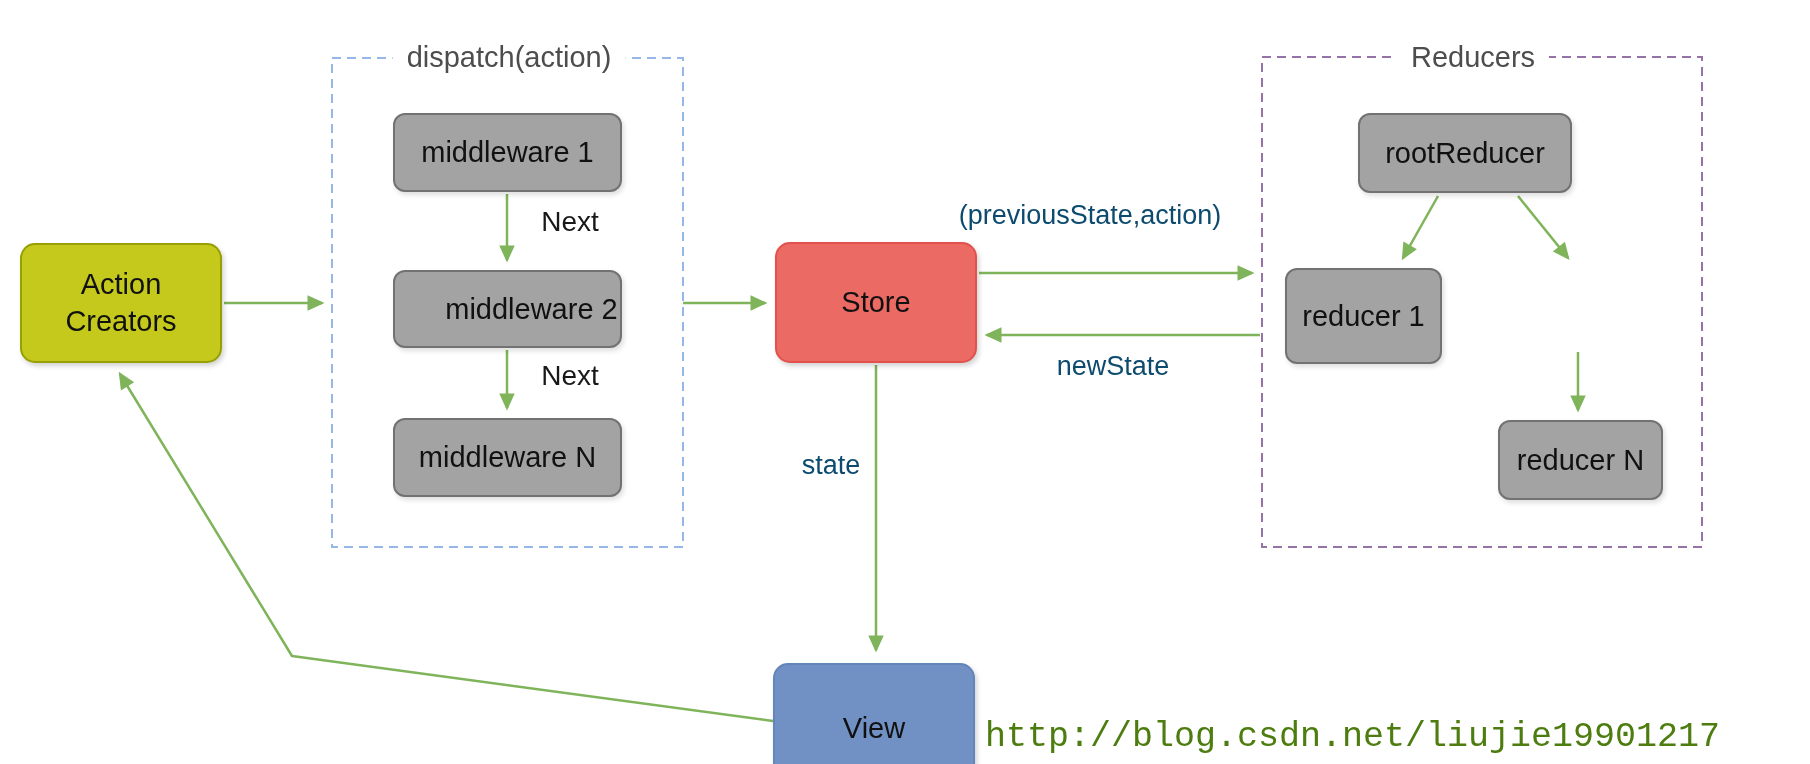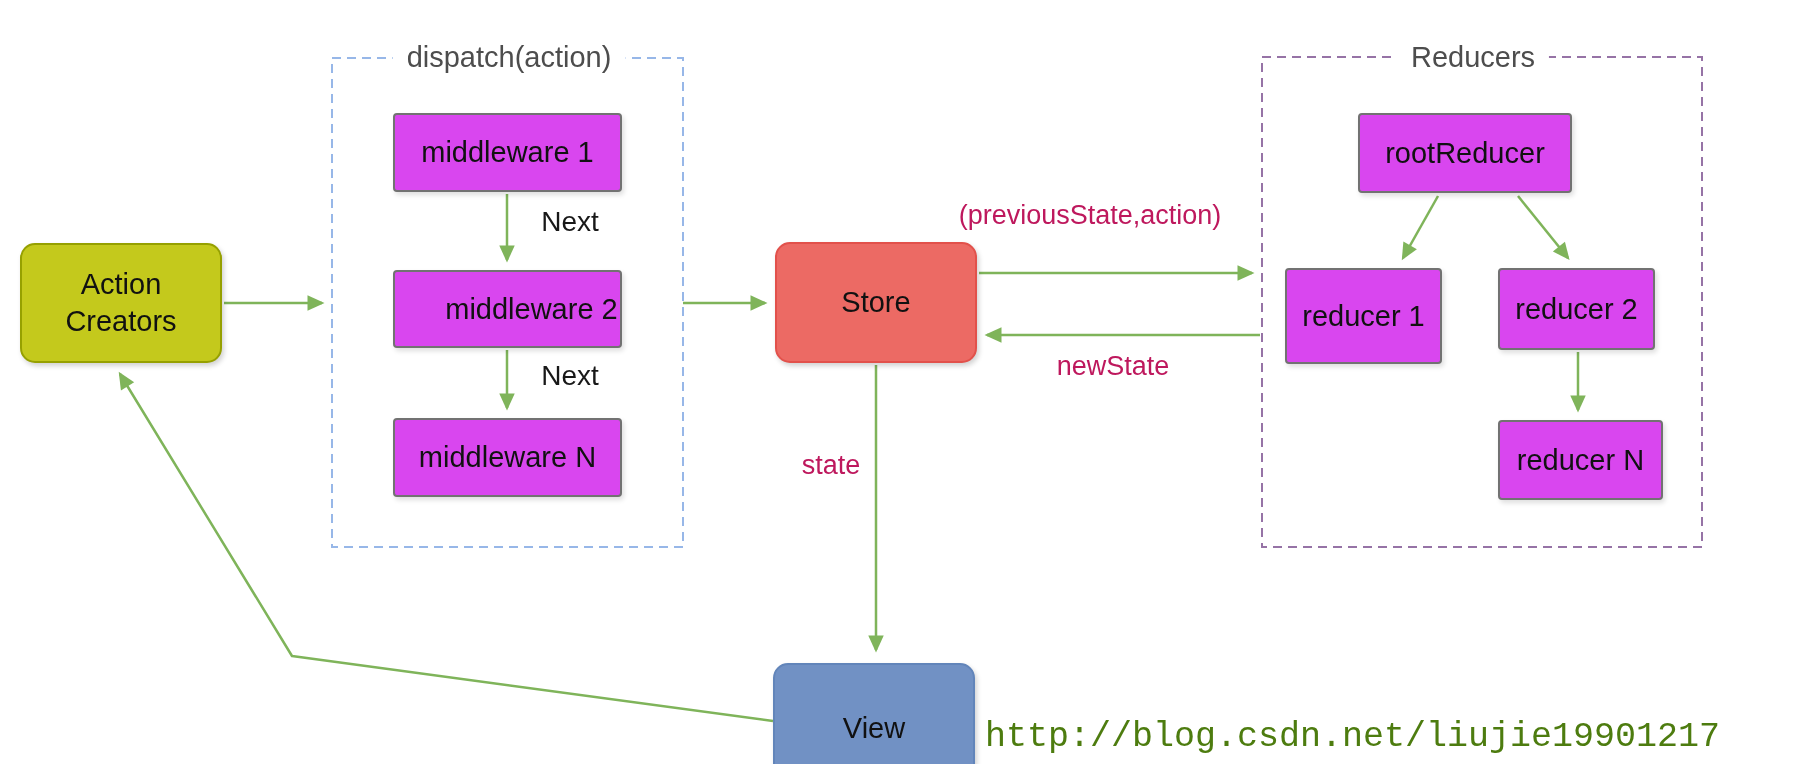--- a/index.html
+++ b/index.html
@@ -27,23 +27,23 @@
     color: #111111;
   }
   .big-node {
     border-radius: 15px;
     font-size: 29px;
     line-height: 37px;
     box-shadow: 2px 3px 5px rgba(0,0,0,0.18);
     white-space: pre-line;
   }
   .mini-node {
-    background: #d946ef;
+    background: #a3a3a3;
     border: 2px solid #727272;
-    border-radius: 4px;
+    border-radius: 12px;
     font-size: 29px;
     box-shadow: 2px 3px 5px rgba(0,0,0,0.13);
   }
   #action-creators { left: 20px;  top: 243px; width: 202px; height: 120px; background: #c4c91c; border: 2px solid #96a000; }
   #store           { left: 775px; top: 242px; width: 202px; height: 121px; background: #ec6a64; border: 2px solid #e2514b; }
   #view            { left: 773px; top: 663px; width: 202px; height: 130px; background: #7191c4; border: 2px solid #6285ba; }
   #middleware-1 { left: 393px; top: 113px; width: 229px; height: 79px; }
   #middleware-2 { left: 393px; top: 270px; width: 229px; height: 78px; padding-left: 48px; }
   #middleware-n { left: 393px; top: 418px; width: 229px; height: 79px; justify-content: center; }
   #root-reducer { left: 1358px; top: 113px; width: 214px; height: 80px; }
@@ -60,21 +60,21 @@
     color: #4d4d4d;
     white-space: nowrap;
   }
   #dispatch-label { left: 509px;  top: 40px; }
   #reducers-label { left: 1473px; top: 40px; }
   .edge-label {
     position: absolute;
     transform: translateX(-50%);
     font-size: 27px;
     line-height: 32px;
-    color: #be185d;
+    color: #0c4a6e;
     white-space: nowrap;
   }
   #label-next-1 { left: 570px;  top: 206px; color: #181818; font-size: 28px; }
   #label-next-2 { left: 570px;  top: 360px; color: #181818; font-size: 28px; }
   #label-previous-state-action { left: 1090px; top: 199px; }
   #label-new-state             { left: 1113px; top: 350px; }
   #label-state                 { left: 831px;  top: 449px; }
   .watermark {
     position: absolute;
     left: 985px;
@@ -133,23 +133,20 @@
   <div class="node mini-node" id="middleware-n">
     <span>middleware N</span>
   </div>
 
   <div class="node mini-node" id="root-reducer">
     <span>rootReducer</span>
   </div>
   <div class="node mini-node" id="reducer-1">
     <span>reducer 1</span>
   </div>
-  <div class="node mini-node" id="reducer-2">
-    <span>reducer 2</span>
-  </div>
   <div class="node mini-node" id="reducer-n">
     <span>reducer N</span>
   </div>
 
   <div class="group-label" id="dispatch-label">dispatch(action)</div>
   <div class="group-label" id="reducers-label">Reducers</div>
 
   <div class="edge-label" id="label-next-1">Next</div>
   <div class="edge-label" id="label-next-2">Next</div>
   <div class="edge-label" id="label-previous-state-action">(previousState,action)</div>

